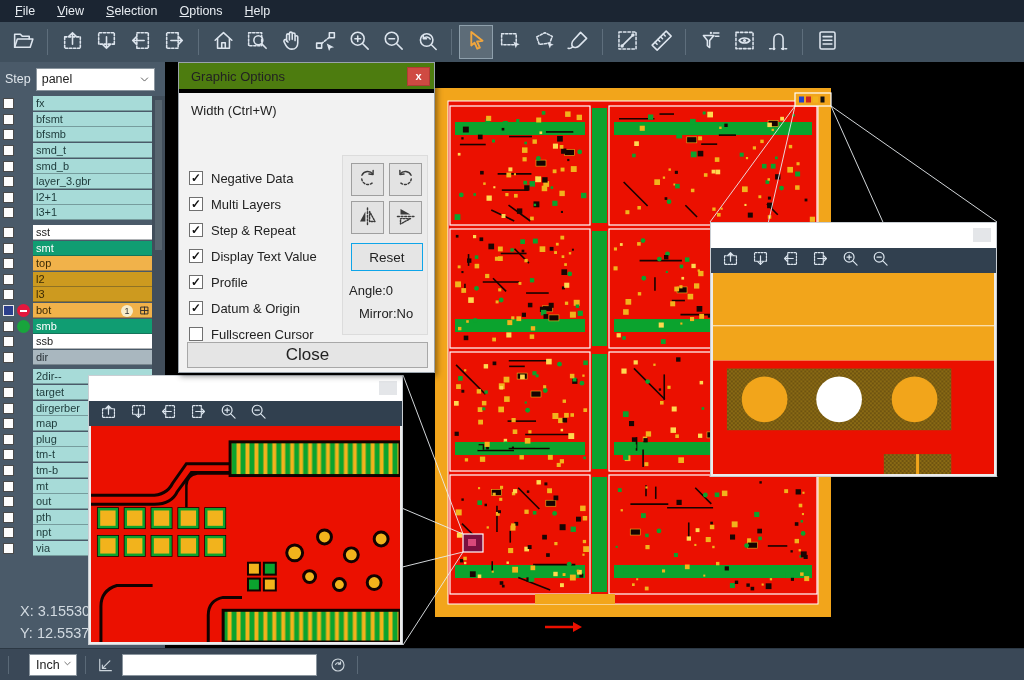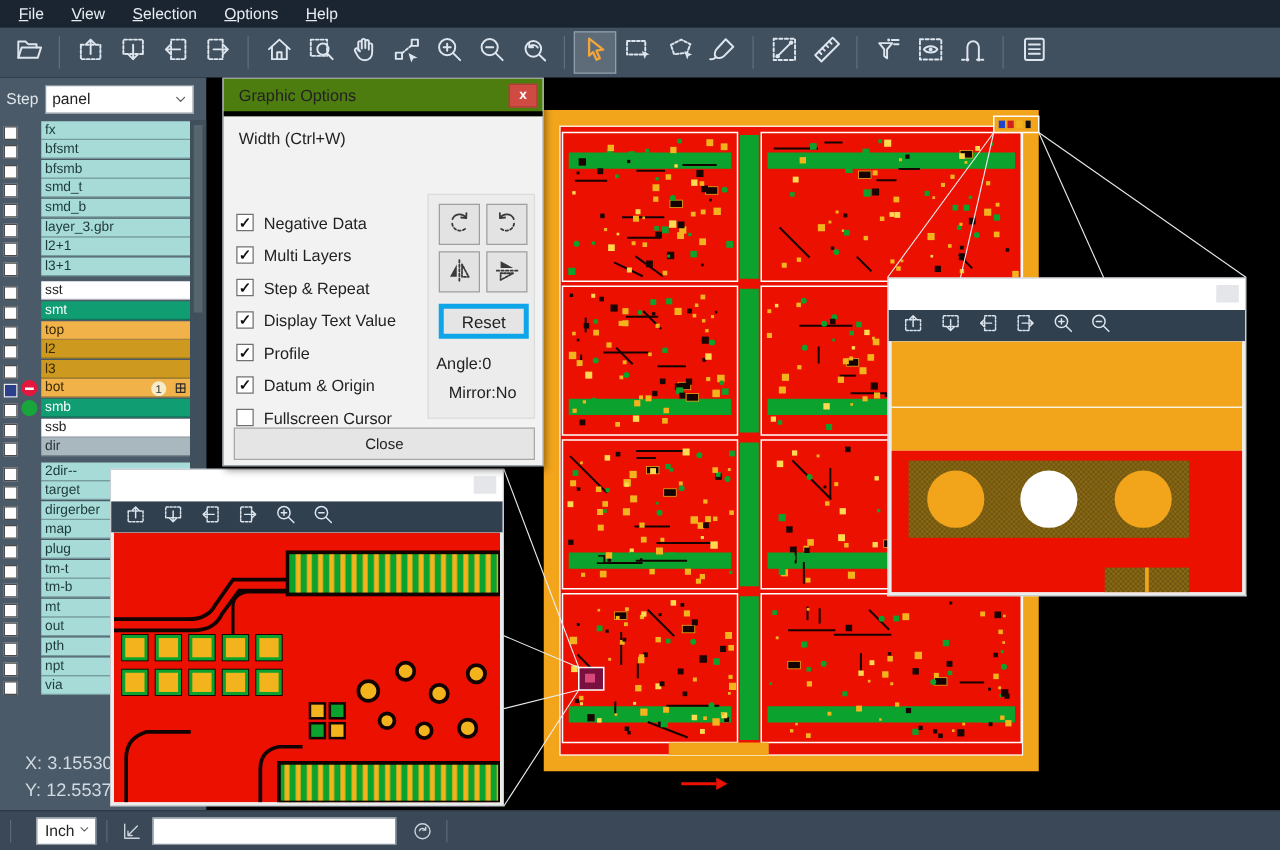--- a/index.html
+++ b/index.html
@@ -18,21 +18,21 @@
   .tbtn.active{background:#5d6c78;border:1px solid #8fa0ac;color:#f2a63c;}
   .tsep{width:1px;height:26px;background:#5e6e7c;margin:0 7px;}
 
   
   .sidebar{position:absolute;left:0;top:62px;width:165px;height:586px;background:#4a5a69;z-index:2;}
   .step-row{height:34px;display:flex;align-items:center;padding-left:5px;}
   .step-label{color:#dfe6ec;font-size:12.5px;margin-right:5px;text-align:center;}
   .step-select{width:119px;height:23px;background:#fff;border:1px solid #8a959e;display:flex;align-items:center;justify-content:space-between;padding:0 2px 0 5px;font-size:12.5px;color:#222;}
   .step-select .chev{width:15px;height:15px;color:#555;}
   .step-select .chev svg{width:15px;height:15px;}
-  .lrow{display:flex;align-items:flex-end;height:15.6px;position:relative;}
+  .lrow{display:flex;align-items:center;height:15.6px;position:relative;}
   .lcheck{width:11px;height:11px;margin-left:3px;background:#fdfdfd;border:1px solid #4a4a4a;flex:none;}
   .lcheck.checked{background:#2b3f8c;border:1px solid #e8e8e8;}
   .lspace{width:19px;height:15.6px;flex:none;display:flex;align-items:center;justify-content:center;}
   .lind{width:13px;height:13px;border-radius:50%;position:relative;}
   .lind.red{background:#e3173d;}
   .lind.red:after{content:"";position:absolute;left:3px;top:5.5px;width:7px;height:2px;background:#fff;}
   .lind.green{background:#18a53c;}
   .lname{width:119px;height:15px;font-size:11px;line-height:15px;padding-left:3px;border-bottom:1px solid rgba(30,40,50,.35);position:relative;white-space:nowrap;overflow:hidden;}
   .lbadge{position:absolute;right:19px;top:1.5px;width:12px;height:12px;border-radius:50%;background:#f7ecc9;color:#333;font-size:9px;line-height:12px;text-align:center;}
   .lgrid{position:absolute;right:2px;top:2px;width:11px;height:11px;color:#2a2a2a;}
@@ -66,24 +66,24 @@
   .dradio{display:flex;align-items:center;margin-left:12px;}
   .dradio .rb{width:13px;height:13px;border:1px solid #666;border-radius:50%;background:#fff;position:relative;margin-right:6px;flex:none;}
   .dradio .rb.sel:after{content:"";position:absolute;left:3px;top:3px;width:5px;height:5px;border-radius:50%;background:#111;}
   .dchecks{position:absolute;left:10px;top:102px;}
   .dchk{display:flex;align-items:center;height:26px;}
   .dchk .cb{width:14px;height:14px;background:#fff;border:1px solid #707070;margin-right:8px;flex:none;font-size:12px;line-height:13px;text-align:center;color:#111;font-weight:bold;}
   .dside{position:absolute;left:163px;top:92px;width:86px;height:180px;background:#ececec;border:1px solid #dcdcdc;}
   .dxform{position:absolute;left:172px;top:100px;width:72px;display:flex;flex-wrap:wrap;gap:5px;}
   .dxbtn{width:33px;height:33px;background:#e3e3e3;border:1px solid #9f9f9f;display:flex;align-items:center;justify-content:center;color:#3a3a3a;}
   .dxbtn svg{width:23px;height:23px;}
-  .dreset{position:absolute;left:172px;top:180px;width:72px;height:28px;background:#e5e5e5;border:4px solid #0ea5e9;font-size:13.5px;display:flex;align-items:center;justify-content:center;}
+  .dreset{position:absolute;left:172px;top:180px;width:72px;height:28px;background:#e5e5e5;border:1px solid #0ea5e9;font-size:13.5px;display:flex;align-items:center;justify-content:center;}
   .dangle{position:absolute;left:170px;top:220px;}
   .dmirror{position:absolute;left:180px;top:243px;}
-  .dclosebtn{position:absolute;left:8px;top:279px;width:241px;height:26px;background:#e5e5e5;border:1px solid #a8a8a8;font-size:12px;display:flex;align-items:center;justify-content:center;}
+  .dclosebtn{position:absolute;left:8px;top:279px;width:241px;height:26px;background:#e5e5e5;border:1px solid #a8a8a8;font-size:17px;display:flex;align-items:center;justify-content:center;}
 
   
   .statusbar{position:absolute;left:0;top:648px;width:1024px;height:32px;background:#3a4857;border-top:1px solid #2c3844;display:flex;align-items:center;z-index:5;}
   .ssep{width:1px;height:18px;background:#5a6977;margin:0 8px;}
   .unit-select{width:48px;height:22px;background:#fff;border:1px solid #8a959e;display:flex;align-items:center;justify-content:space-between;padding:0 2px 0 6px;font-size:12.5px;color:#222;margin-left:12px;}
   .unit-select .chev svg{width:13px;height:13px;color:#555;}
   .sicon{width:22px;height:22px;color:#ccd5dc;display:flex;align-items:center;justify-content:center;}
   .sicon svg{width:18px;height:18px;}
   .cmd-input{width:195px;height:22px;border:1px solid #8a959e;background:#fff;font-size:12px;padding:0 4px;margin-left:6px;}
   .refresh{margin-left:10px;}

